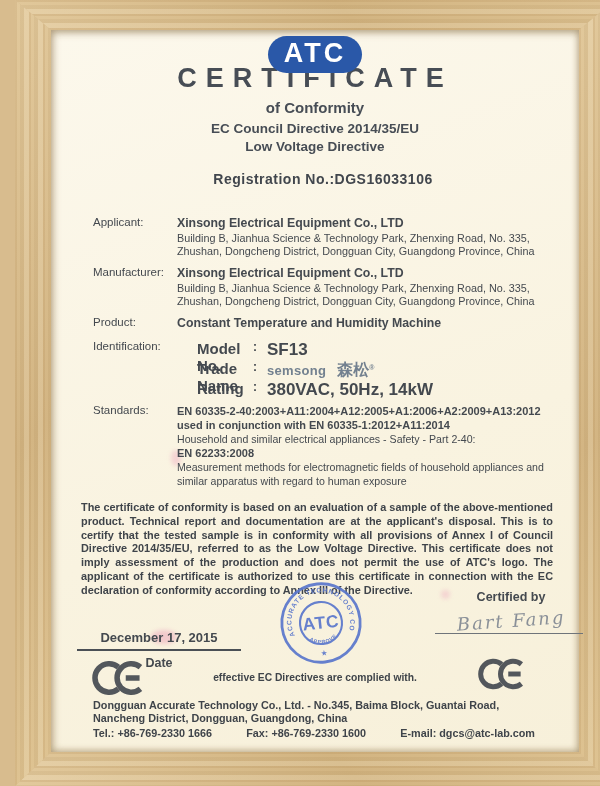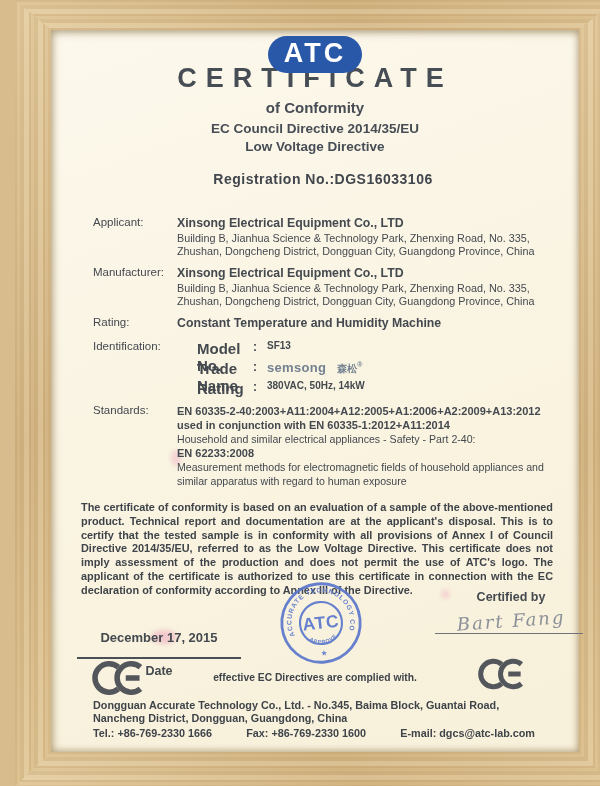--- a/index.html
+++ b/index.html
@@ -45,39 +45,39 @@
 
   
   .fields{position:absolute;left:42px;right:26px;top:186px;font-size:12px;}
   .frow{display:grid;grid-template-columns:84px 1fr;margin-bottom:8px;}
   .flabel{font-weight:normal;font-size:11.5px;}
   .fname{font-weight:bold;font-size:12.3px;}
   .faddr{font-size:10.8px;line-height:13px;margin-top:2px;}
   .ident-row{display:grid;grid-template-columns:76px 14px 1fr;height:20px;align-items:start;}
   .ident-row .il{font-weight:bold;font-size:15px;padding-left:20px;}
   .ident-row .isep{font-weight:bold;}
-  .ident-row .iv{font-weight:bold;font-size:10px;}
+  .ident-row .iv{font-weight:bold;font-size:17px;}
   .brand{color:#72808f;font-weight:bold;font-size:13px;letter-spacing:.3px;}
-  .brand .cjk{font-size:10px;letter-spacing:0;padding-left:11px;}
+  .brand .cjk{font-size:16px;letter-spacing:0;padding-left:11px;}
   .brand sup{font-size:7px;}
   .std-b{font-weight:bold;font-size:11px;line-height:14px;}
   .std-r{font-size:10.6px;line-height:14px;}
 
   
   .bodytext{position:absolute;left:30px;right:26px;top:471px;
     font-weight:bold;font-size:10.9px;line-height:13.8px;text-align:justify;color:#3f444a;}
 
   
   .certified{position:absolute;left:384px;top:560px;width:152px;text-align:center;}
   .certified .cb{font-weight:bold;font-size:12.5px;}
   .signature{margin-top:6px;font-family:"DejaVu Serif",serif;font-style:italic;
     font-size:18px;color:#8a9098;transform:rotate(-4deg);letter-spacing:2px;}
   .sigline{margin-top:2px;border-bottom:1.5px solid #6f747a;width:148px;}
   .dateblock{position:absolute;left:26px;top:600px;width:164px;text-align:center;}
-  .dateblock .dv{font-weight:bold;font-size:13px;padding-bottom:12px;border-bottom:2px solid #4a4f55;}
+  .dateblock .dv{font-weight:bold;font-size:13px;padding-bottom:4px;border-bottom:2px solid #4a4f55;}
   .dateblock .dl{font-weight:bold;font-size:12.5px;margin-top:5px;}
 
   .stamp{position:absolute;left:228px;top:551px;width:84px;height:84px;opacity:.92;
     transform:rotate(-6deg);}
 
   .ce{position:absolute;}
   .ce.leftce{left:40px;top:629px;}
   .ce.rightce{left:426px;top:627px;}
   .ce-note{position:absolute;left:140px;right:140px;top:641px;text-align:center;
     font-weight:bold;font-size:10.3px;line-height:1.3;color:#3f444a;}
@@ -123,21 +123,21 @@
 
       <div class="frow">
         <div class="flabel">Manufacturer:</div>
         <div>
           <div class="fname">Xinsong Electrical Equipment Co., LTD</div>
           <div class="faddr">Building B, Jianhua Science &amp; Technology Park, Zhenxing Road, No. 335, Zhushan, Dongcheng District, Dongguan City, Guangdong Province, China</div>
         </div>
       </div>
 
       <div class="frow" style="margin-bottom:10px;">
-        <div class="flabel">Rating:</div>
+        <div class="flabel">Product:</div>
         <div class="fname">Constant Temperature and Humidity Machine</div>
       </div>
 
       <div class="frow" style="margin-bottom:4px;">
         <div class="flabel">Identification:</div>
         <div>
           <div class="ident-row">
             <span class="il">Model No.</span>
             <span class="isep">:</span>
             <span class="iv">SF13</span>

